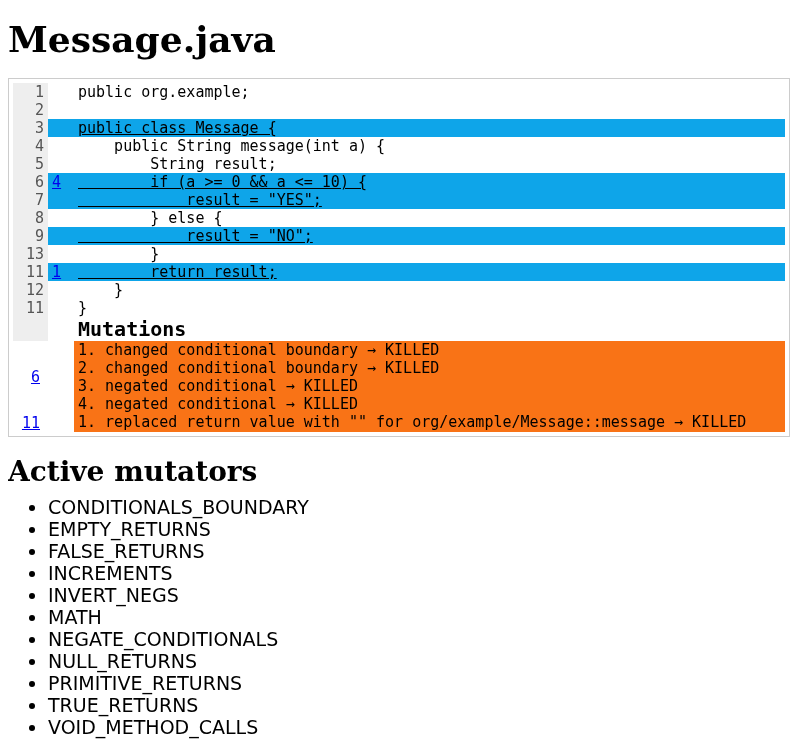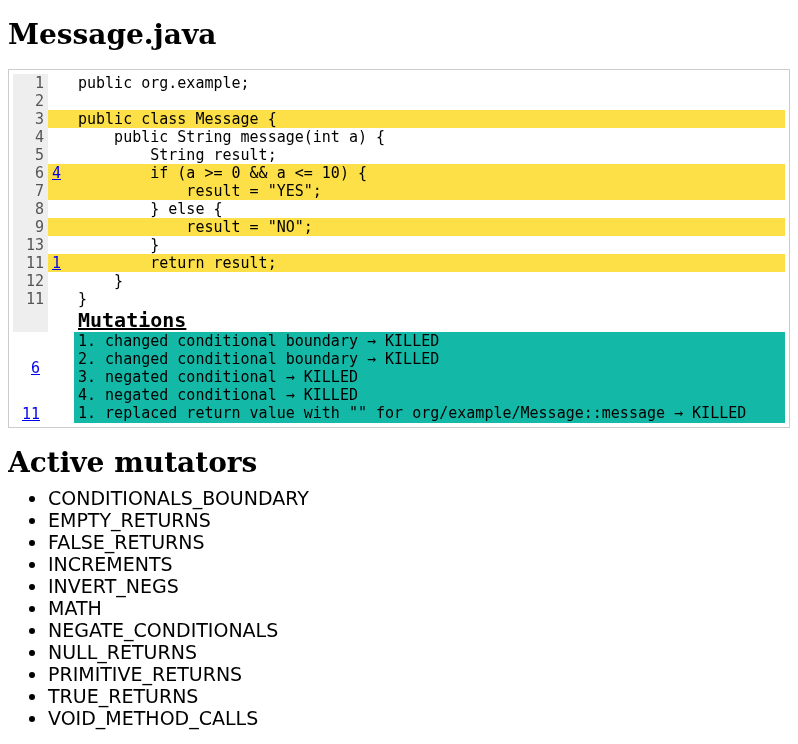--- a/index.html
+++ b/index.html
@@ -2,21 +2,21 @@
 <html><head>
 <meta charset="utf-8">
 <style>
   body {
     font-family: "DejaVu Serif", "Times New Roman", serif;
     margin: 8px;
     background: #fff;
     color: #000;
   }
   h1 {
-    font-size: 28px;
+    font-size: 36px;
     font-weight: bold;
     margin: 10px 0 18px 0;
   }
   h2 {
     font-size: 28px;
     font-weight: bold;
     margin: 18px 0 8px 0;
   }
   .report {
     border: 1px solid #ccc;
@@ -41,27 +41,26 @@
   }
   td.cov {
     width: 1.2em;
     text-align: left;
   }
   td.src {}
   a.link {
     color: #0000ee;
     text-decoration: underline;
   }
-  .bg-killed { background: #fde047; } 
-  .bg-strong { background: #14b8a6; } 
+  .bg-killed { background: #0ea5e9; text-decoration: underline; } 
+  .bg-strong { background: #f97316; } 
   .mut-title {
     font-weight: bold;
     font-size: 20px;
     padding: 12px 0 10px 4px;
-    text-decoration: underline;
   }
   .mut-anchor {
     color: #0000ee;
     text-decoration: underline;
     font-family: "DejaVu Sans Mono", monospace;
     font-size: 15px;
     padding: 0 4px;
     vertical-align: middle;
   }
   ul.mutators {

